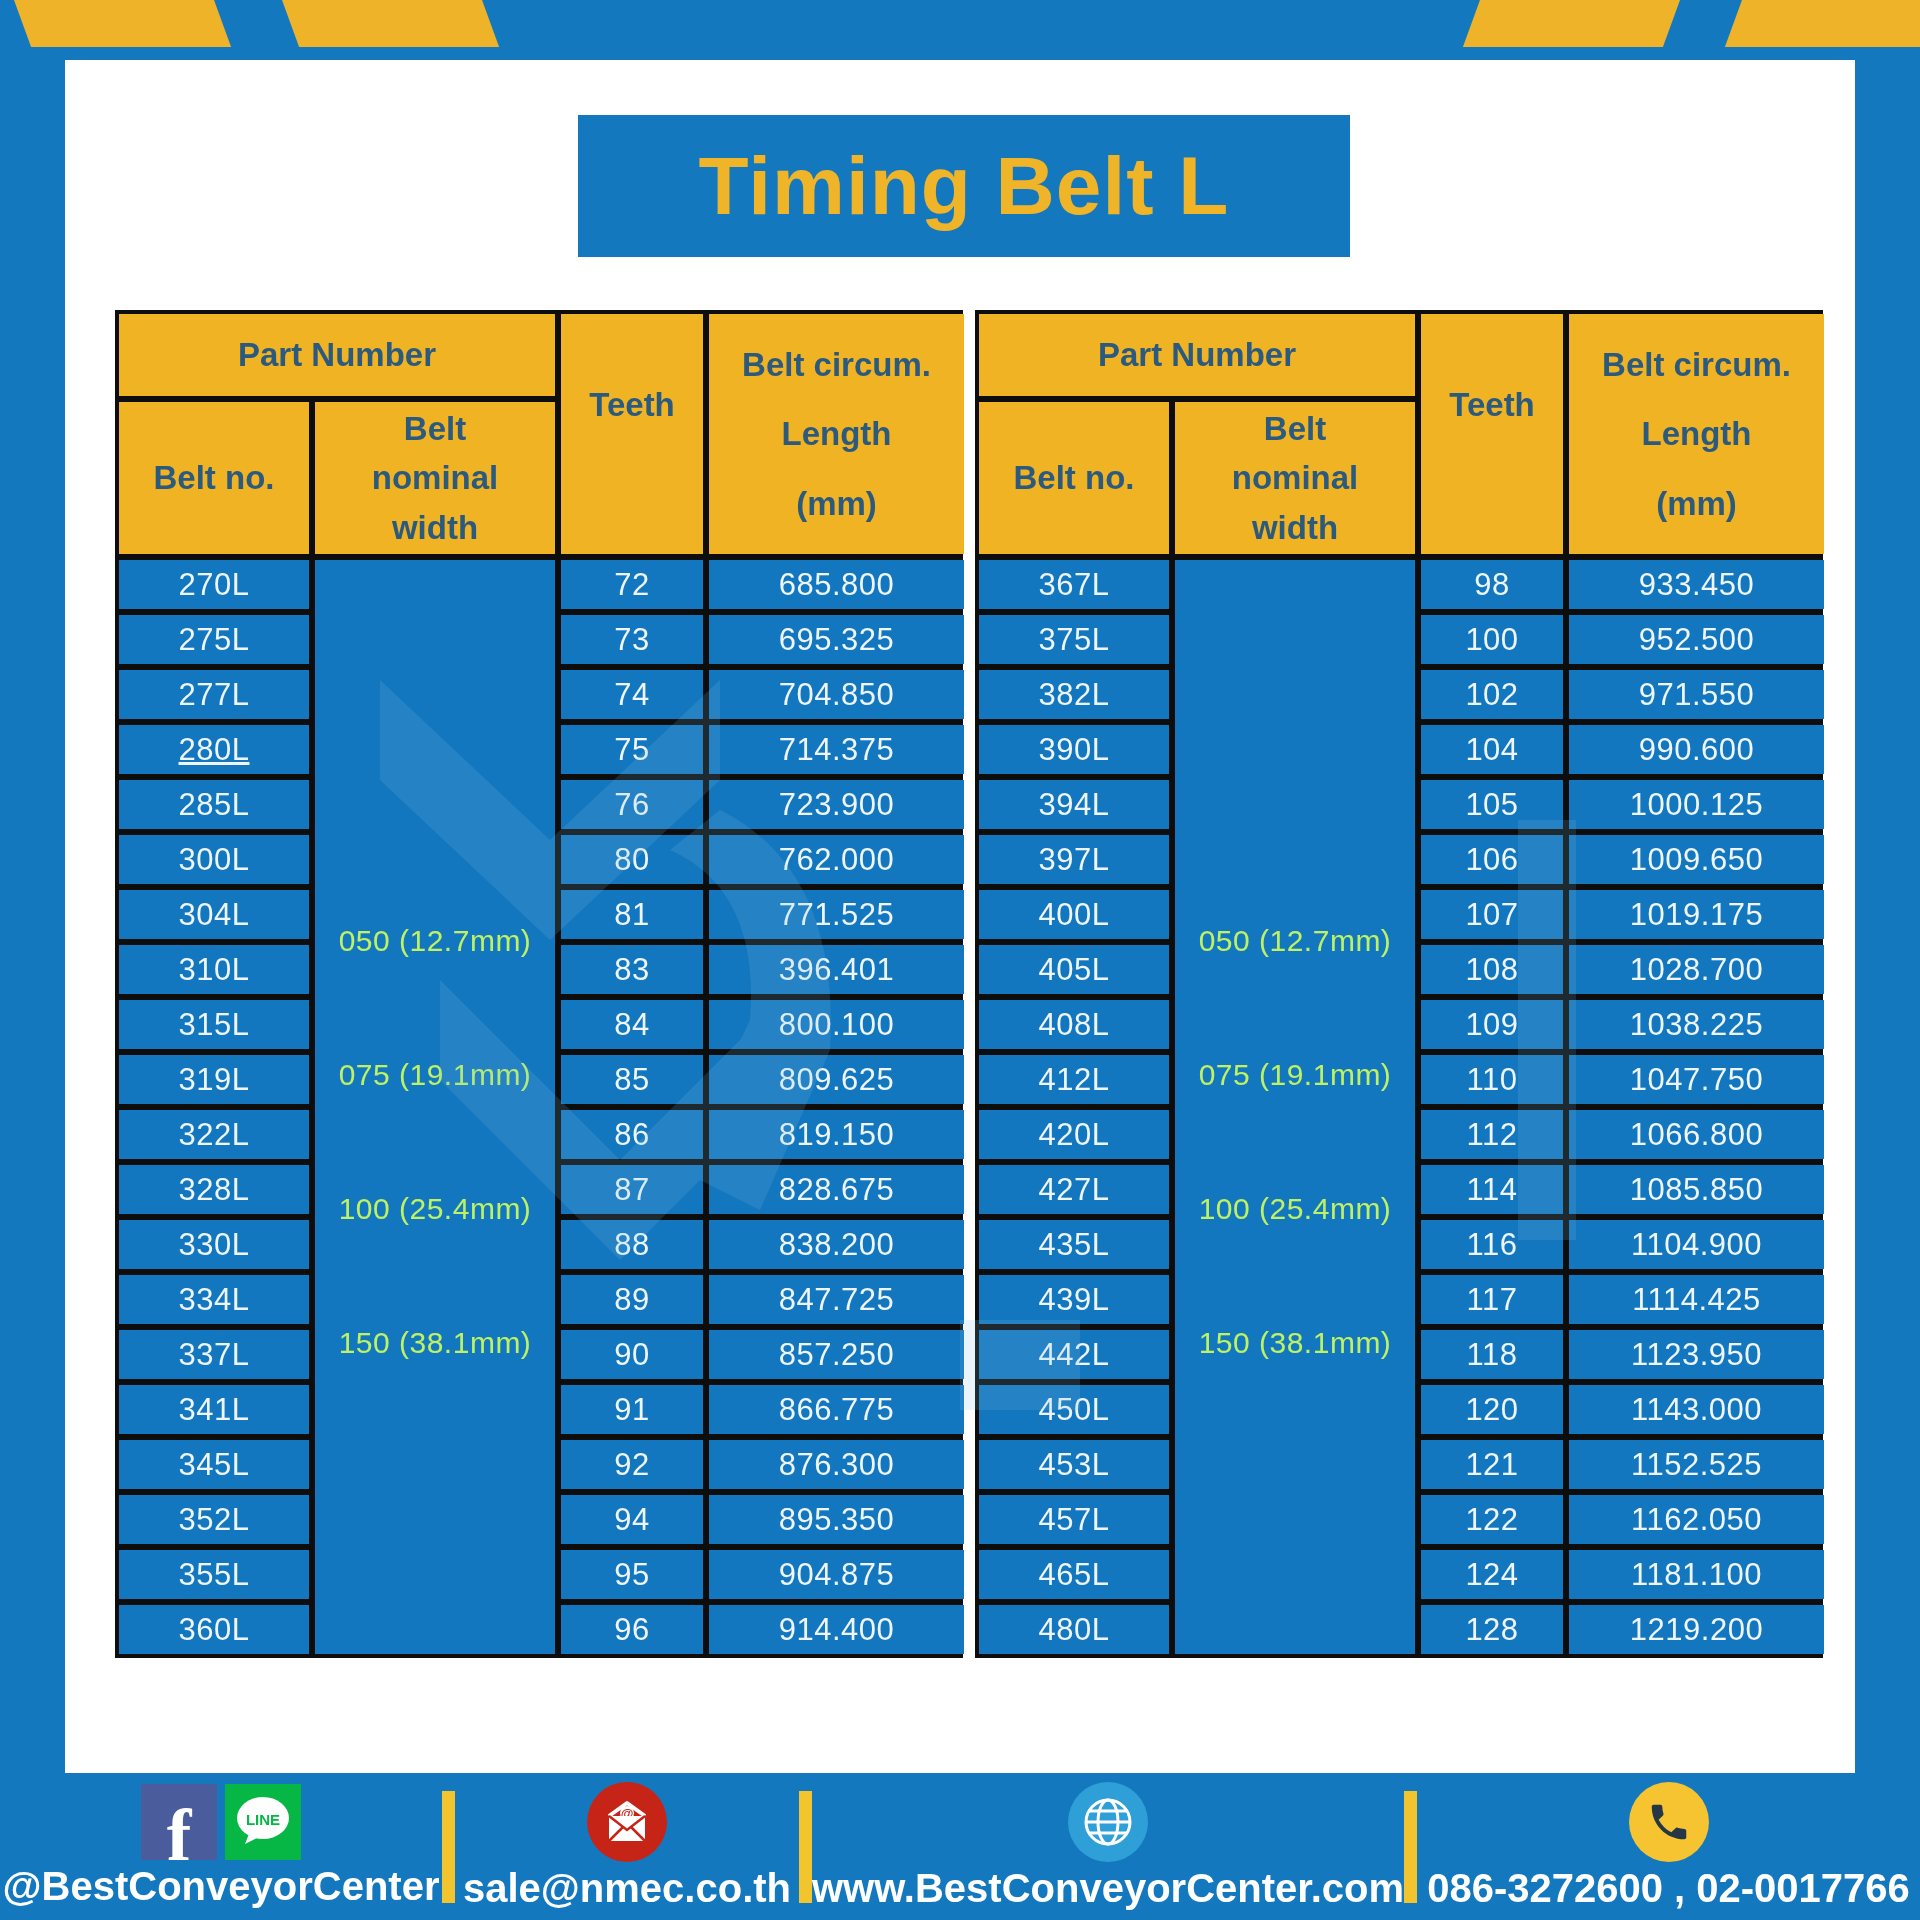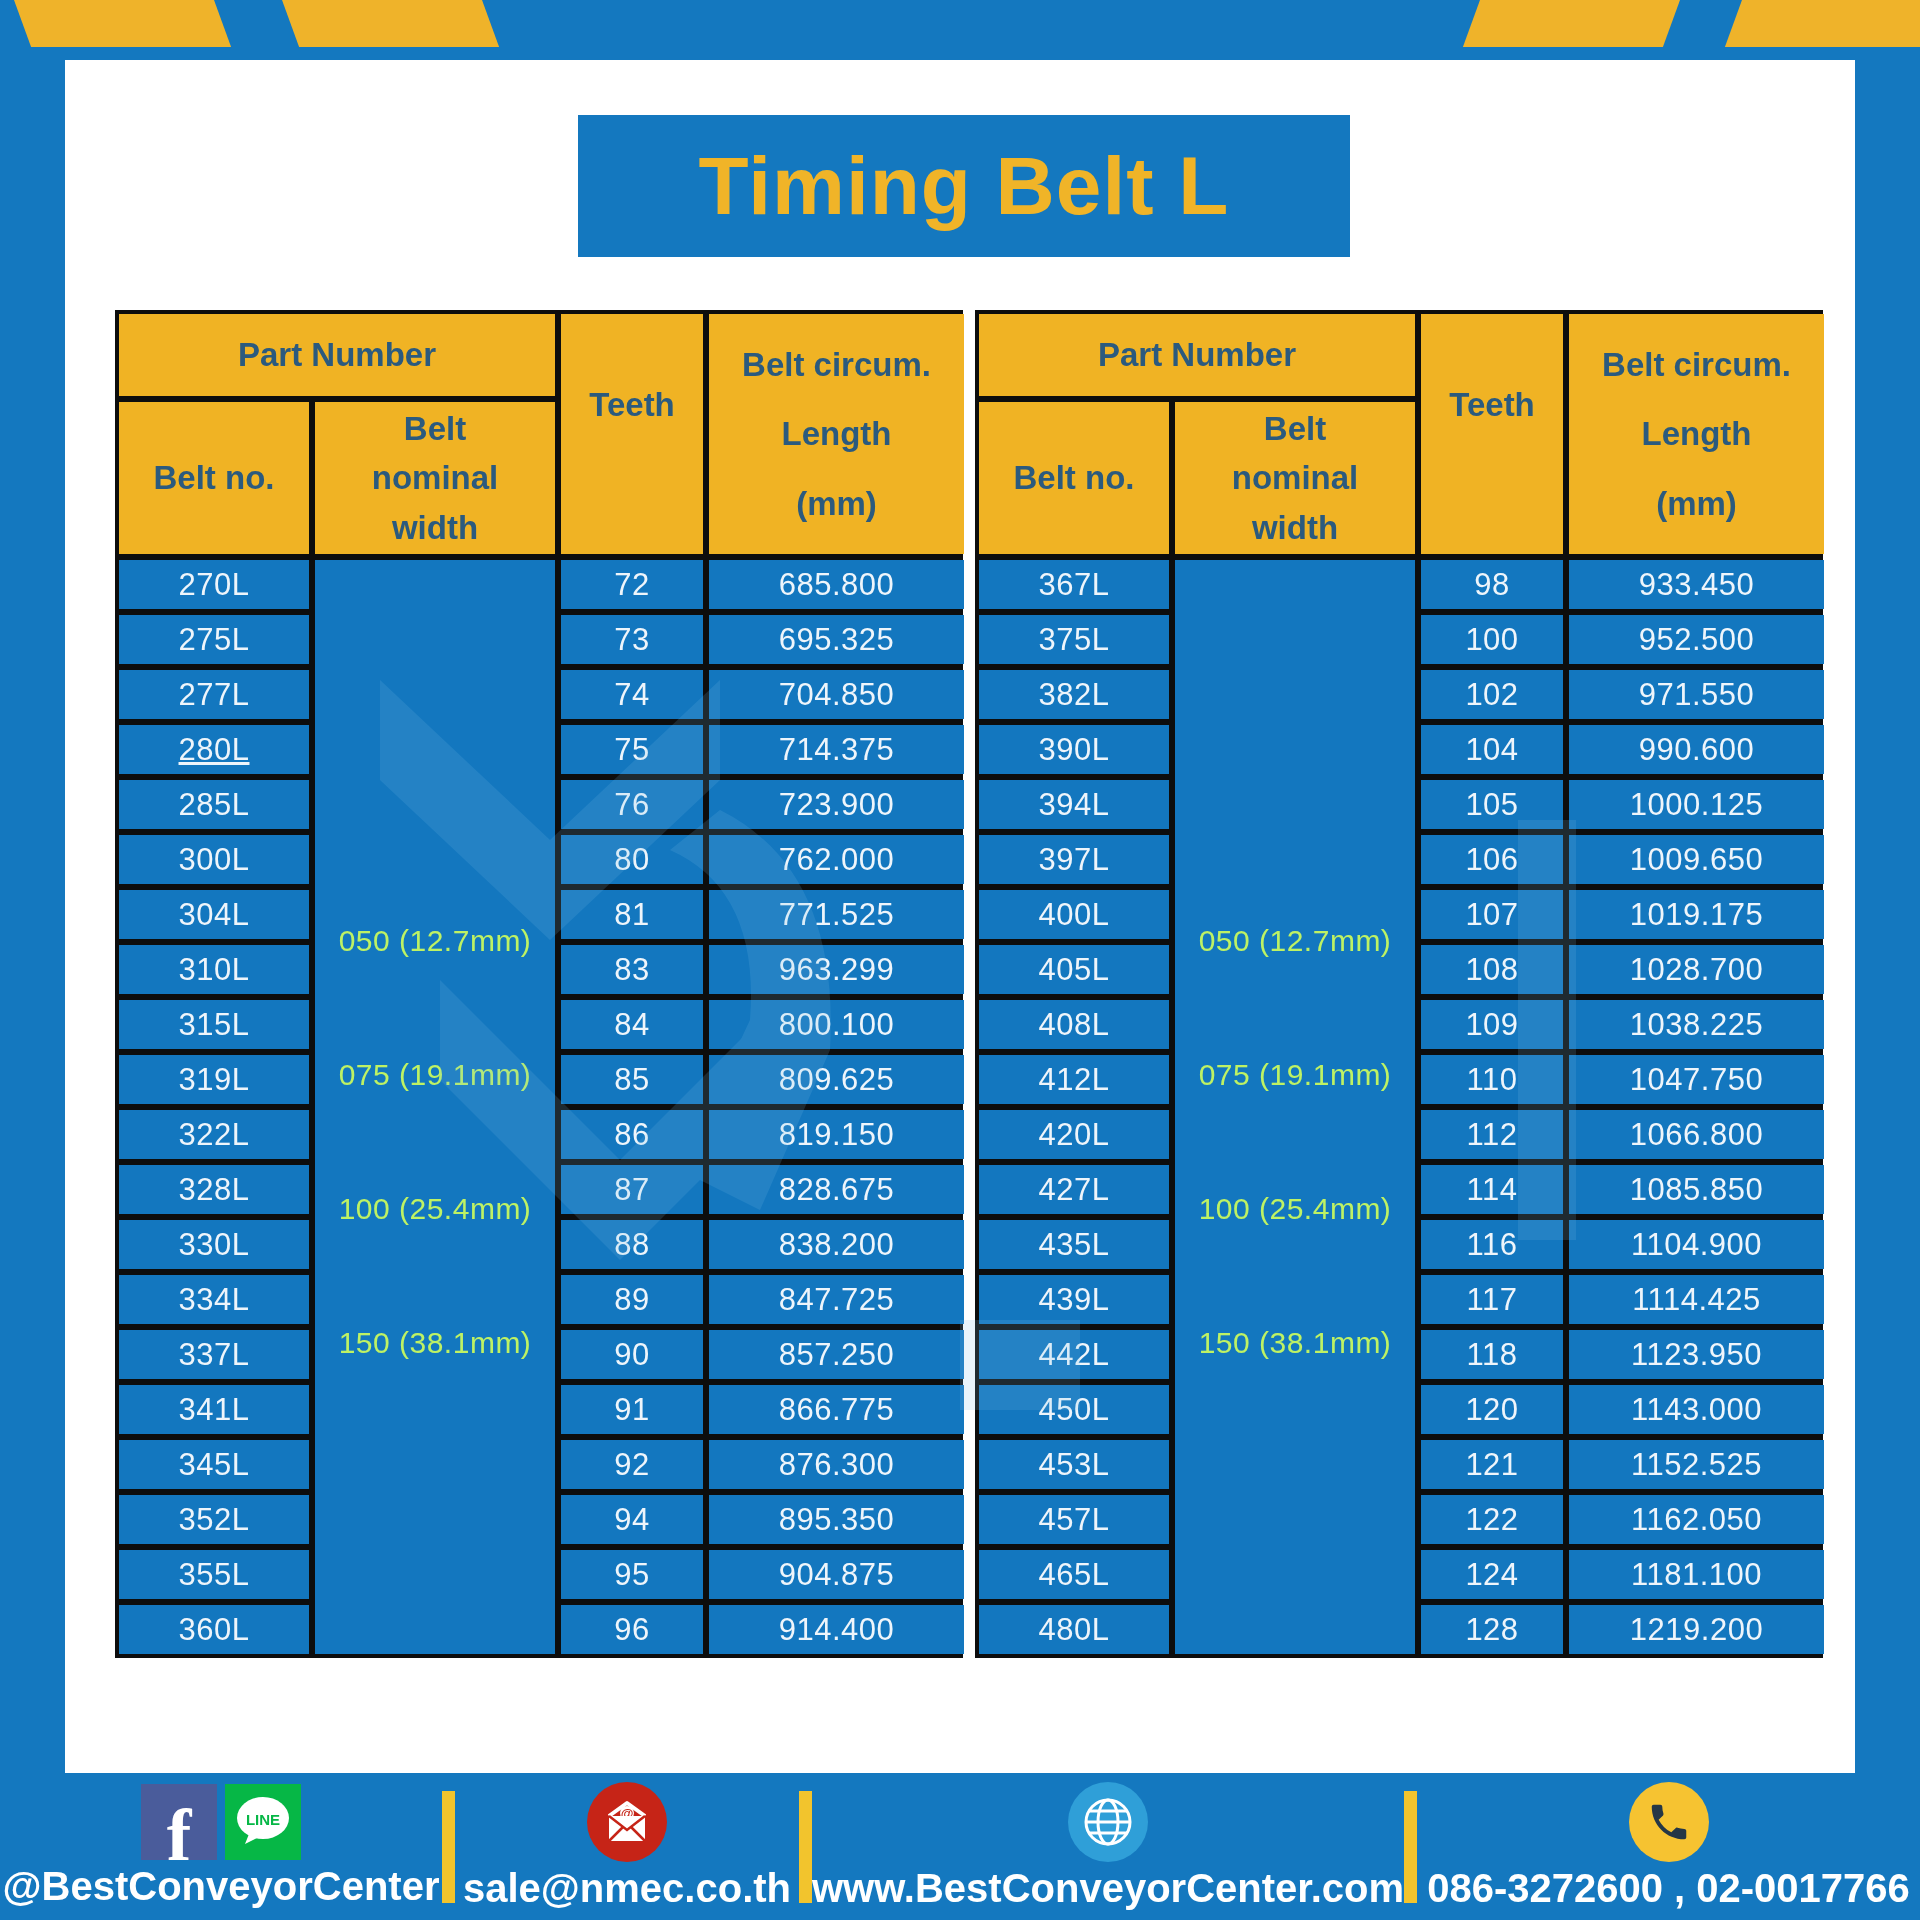--- a/index.html
+++ b/index.html
@@ -138,21 +138,21 @@
     <div class="cell data" style="grid-area: 7 / 3;">76</div>
     <div class="cell data" style="grid-area: 7 / 4;">723.900</div>
     <div class="cell data" style="grid-area: 8 / 1;">300L</div>
     <div class="cell data" style="grid-area: 8 / 3;">80</div>
     <div class="cell data" style="grid-area: 8 / 4;">762.000</div>
     <div class="cell data" style="grid-area: 9 / 1;">304L</div>
     <div class="cell data" style="grid-area: 9 / 3;">81</div>
     <div class="cell data" style="grid-area: 9 / 4;">771.525</div>
     <div class="cell data" style="grid-area: 10 / 1;">310L</div>
     <div class="cell data" style="grid-area: 10 / 3;">83</div>
-    <div class="cell data" style="grid-area: 10 / 4;">963.299</div>
+    <div class="cell data" style="grid-area: 10 / 4;">396.401</div>
     <div class="cell data" style="grid-area: 11 / 1;">315L</div>
     <div class="cell data" style="grid-area: 11 / 3;">84</div>
     <div class="cell data" style="grid-area: 11 / 4;">800.100</div>
     <div class="cell data" style="grid-area: 12 / 1;">319L</div>
     <div class="cell data" style="grid-area: 12 / 3;">85</div>
     <div class="cell data" style="grid-area: 12 / 4;">809.625</div>
     <div class="cell data" style="grid-area: 13 / 1;">322L</div>
     <div class="cell data" style="grid-area: 13 / 3;">86</div>
     <div class="cell data" style="grid-area: 13 / 4;">819.150</div>
     <div class="cell data" style="grid-area: 14 / 1;">328L</div>

